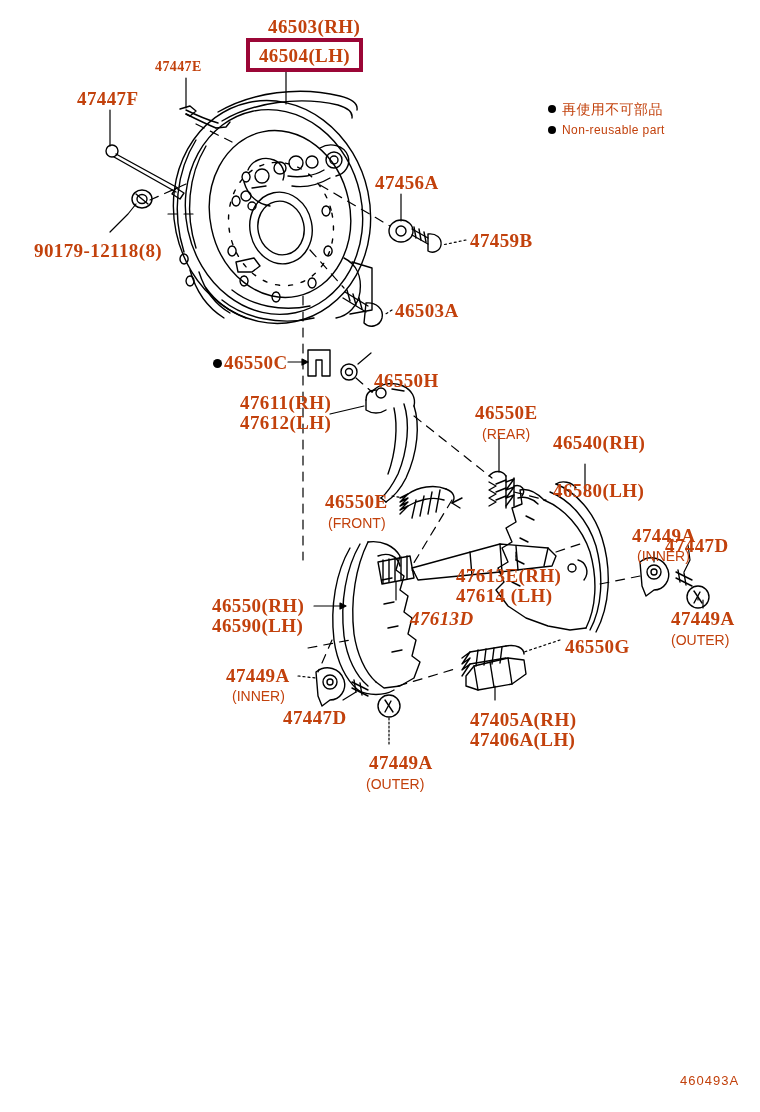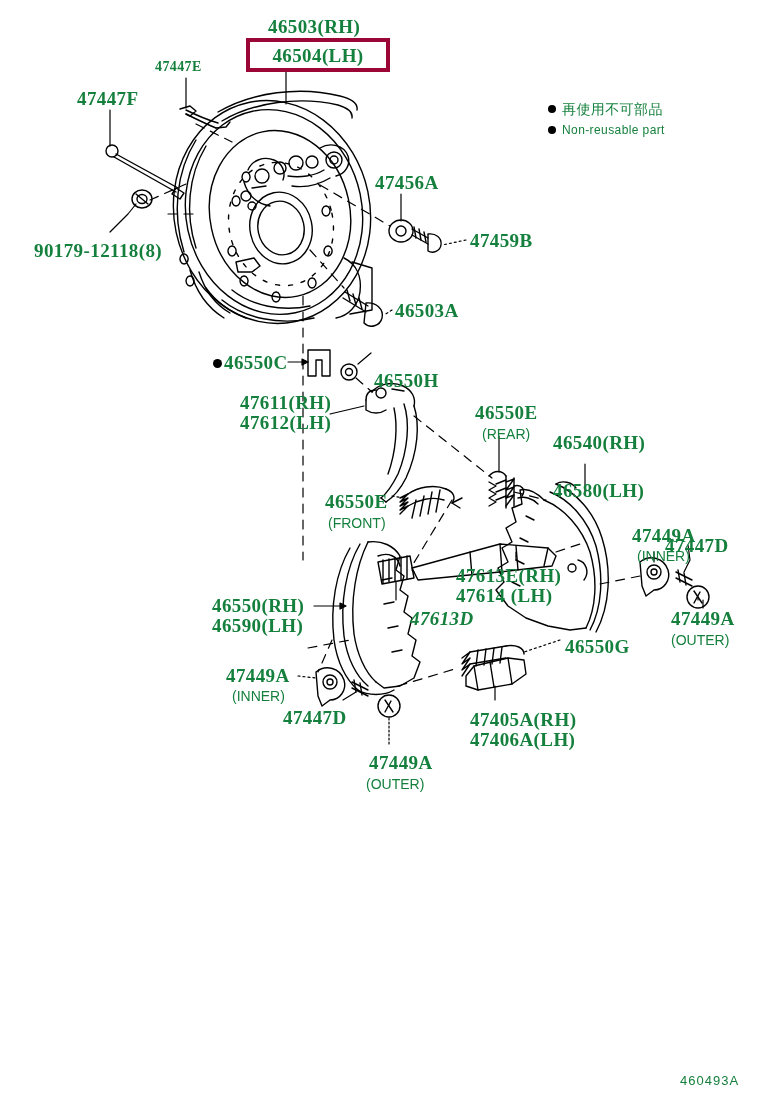--- a/index.html
+++ b/index.html
@@ -10,21 +10,21 @@
   #page {
     position: relative;
     width: 760px;
     height: 1112px;
     background: #ffffff;
     font-family: "Liberation Serif", serif;
     overflow: hidden;
   }
   .lbl {
     position: absolute;
-    color: #15803d;
+    color: #c2410c;
     font-family: "Liberation Serif", serif;
     font-size: 19px;
     font-weight: 700;
     letter-spacing: 0.4px;
     white-space: nowrap;
     line-height: 21px;
   }
   .lbl.sub {
     font-size: 14px;
     font-weight: 400;
@@ -391,21 +391,21 @@
         <line x1="600" y1="584" x2="640" y2="576"></line>
 
         <line x1="308" y1="648" x2="350" y2="640"></line>
 
         <line x1="168" y1="214" x2="196" y2="214"></line>
       </g>
 
     </g>
   </svg>
 
-  <div id="highlight-box" style="left: 246px; top: 38px; width: 144px; height: 34px; border: 4px solid rgb(155, 6, 54);">
+  <div id="highlight-box" style="left: 246px; top: 38px; width: 117px; height: 34px; border: 4px solid rgb(155, 6, 54);">
     <div class="inner">
       <span class="lbl" style="position:static;">46504(LH)</span>
     </div>
   </div>
 
   <div>
     <span class="legend-bullet" style="left:548px; top:105px;"></span>
     <span class="lbl jp" style="left:562px; top:99px;">再使用不可部品</span>
     <span class="legend-bullet" style="left:548px; top:126px;"></span>
     <span class="lbl en-legend" style="left:562px; top:120px;">Non-reusable part</span>

